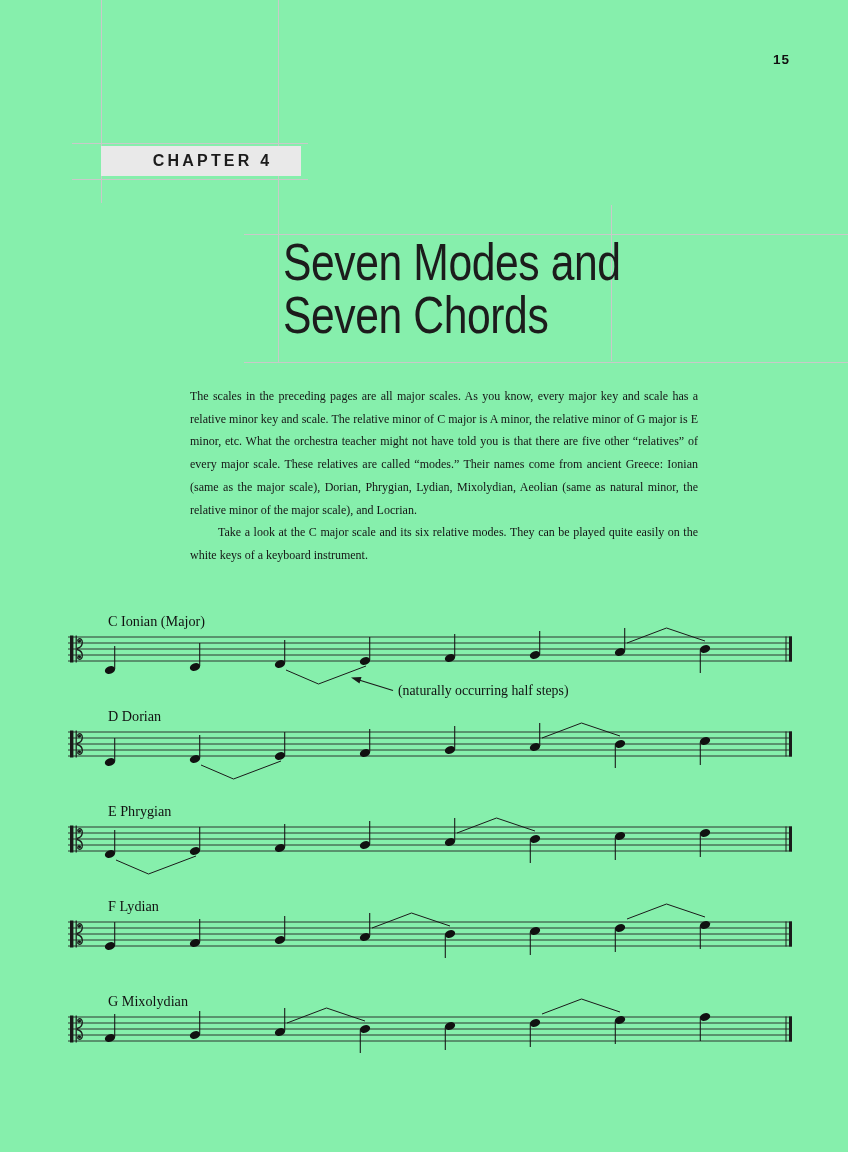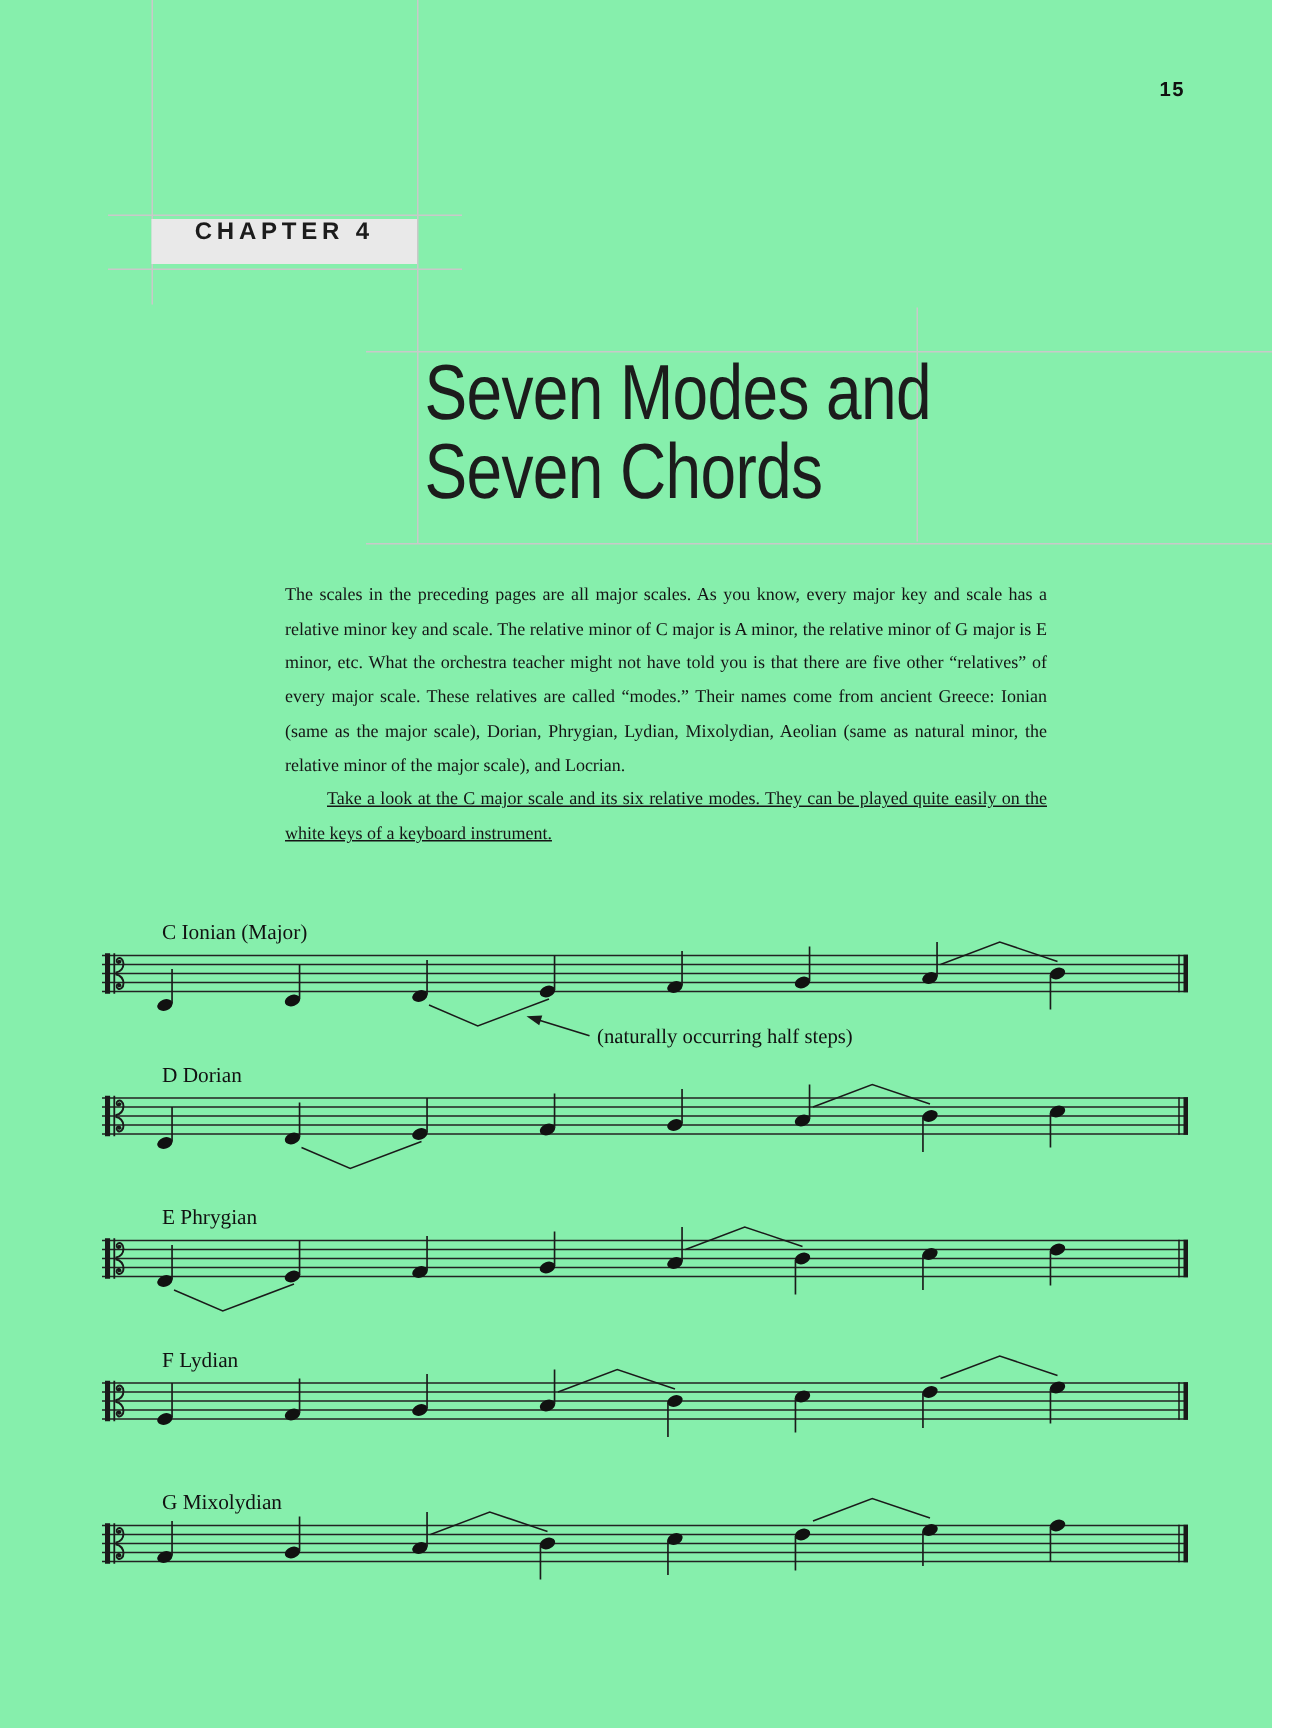--- a/index.html
+++ b/index.html
@@ -5,31 +5,31 @@
   html,body{margin:0;padding:0;background:#ffffff;}
   .page{position:relative;width:848px;height:1152px;background:#86efac;overflow:hidden;
         font-family:"Liberation Serif",serif;color:#1a1a1a;}
   .guide{position:absolute;background:#c9c9c9;}
   .guide.h{height:1px;}
   .guide.v{width:1px;}
   .page-number{position:absolute;left:773px;top:52px;width:40px;
        font-family:"Liberation Sans",sans-serif;font-weight:700;font-size:13.5px;
        letter-spacing:1px;color:#111;}
   .chapter-box{position:absolute;left:101px;top:146px;width:177px;height:30px;
-       background:#e9e9e9;display:flex;align-items:flex-start;justify-content:center;}
+       background:#e9e9e9;display:flex;align-items:center;justify-content:center;padding-left:23px;}
   .chapter-label{font-family:"Liberation Sans",sans-serif;font-weight:700;font-size:16px;
        letter-spacing:3.2px;color:#1c1c1c;white-space:nowrap;}
   .title{position:absolute;left:283px;top:236px;width:460px;
        font-family:"Liberation Sans",sans-serif;font-weight:400;font-size:52px;
        line-height:53px;letter-spacing:-0.5px;color:#1c1c1c;
        transform:scaleX(0.82);transform-origin:0 0;white-space:nowrap;}
   .body-text{position:absolute;left:190px;top:385px;width:508px;
        font-size:12px;line-height:22.7px;color:#151515;text-align:justify;}
   .body-text p{margin:0;}
-  .body-text p.indent{text-indent:28px;text-decoration:underline;}
+  .body-text p.indent{text-indent:28px;}
   #music-svg{position:absolute;left:0;top:0;pointer-events:none;}
 </style>
 </head>
 <body>
 
 <div class="page">
 
   <div class="guide v" style="left:101px;top:0;height:203px;"></div>
   <div class="guide v" style="left:278px;top:0;height:362px;"></div>
   <div class="guide h" style="left:72px;top:143px;width:236px;"></div>

